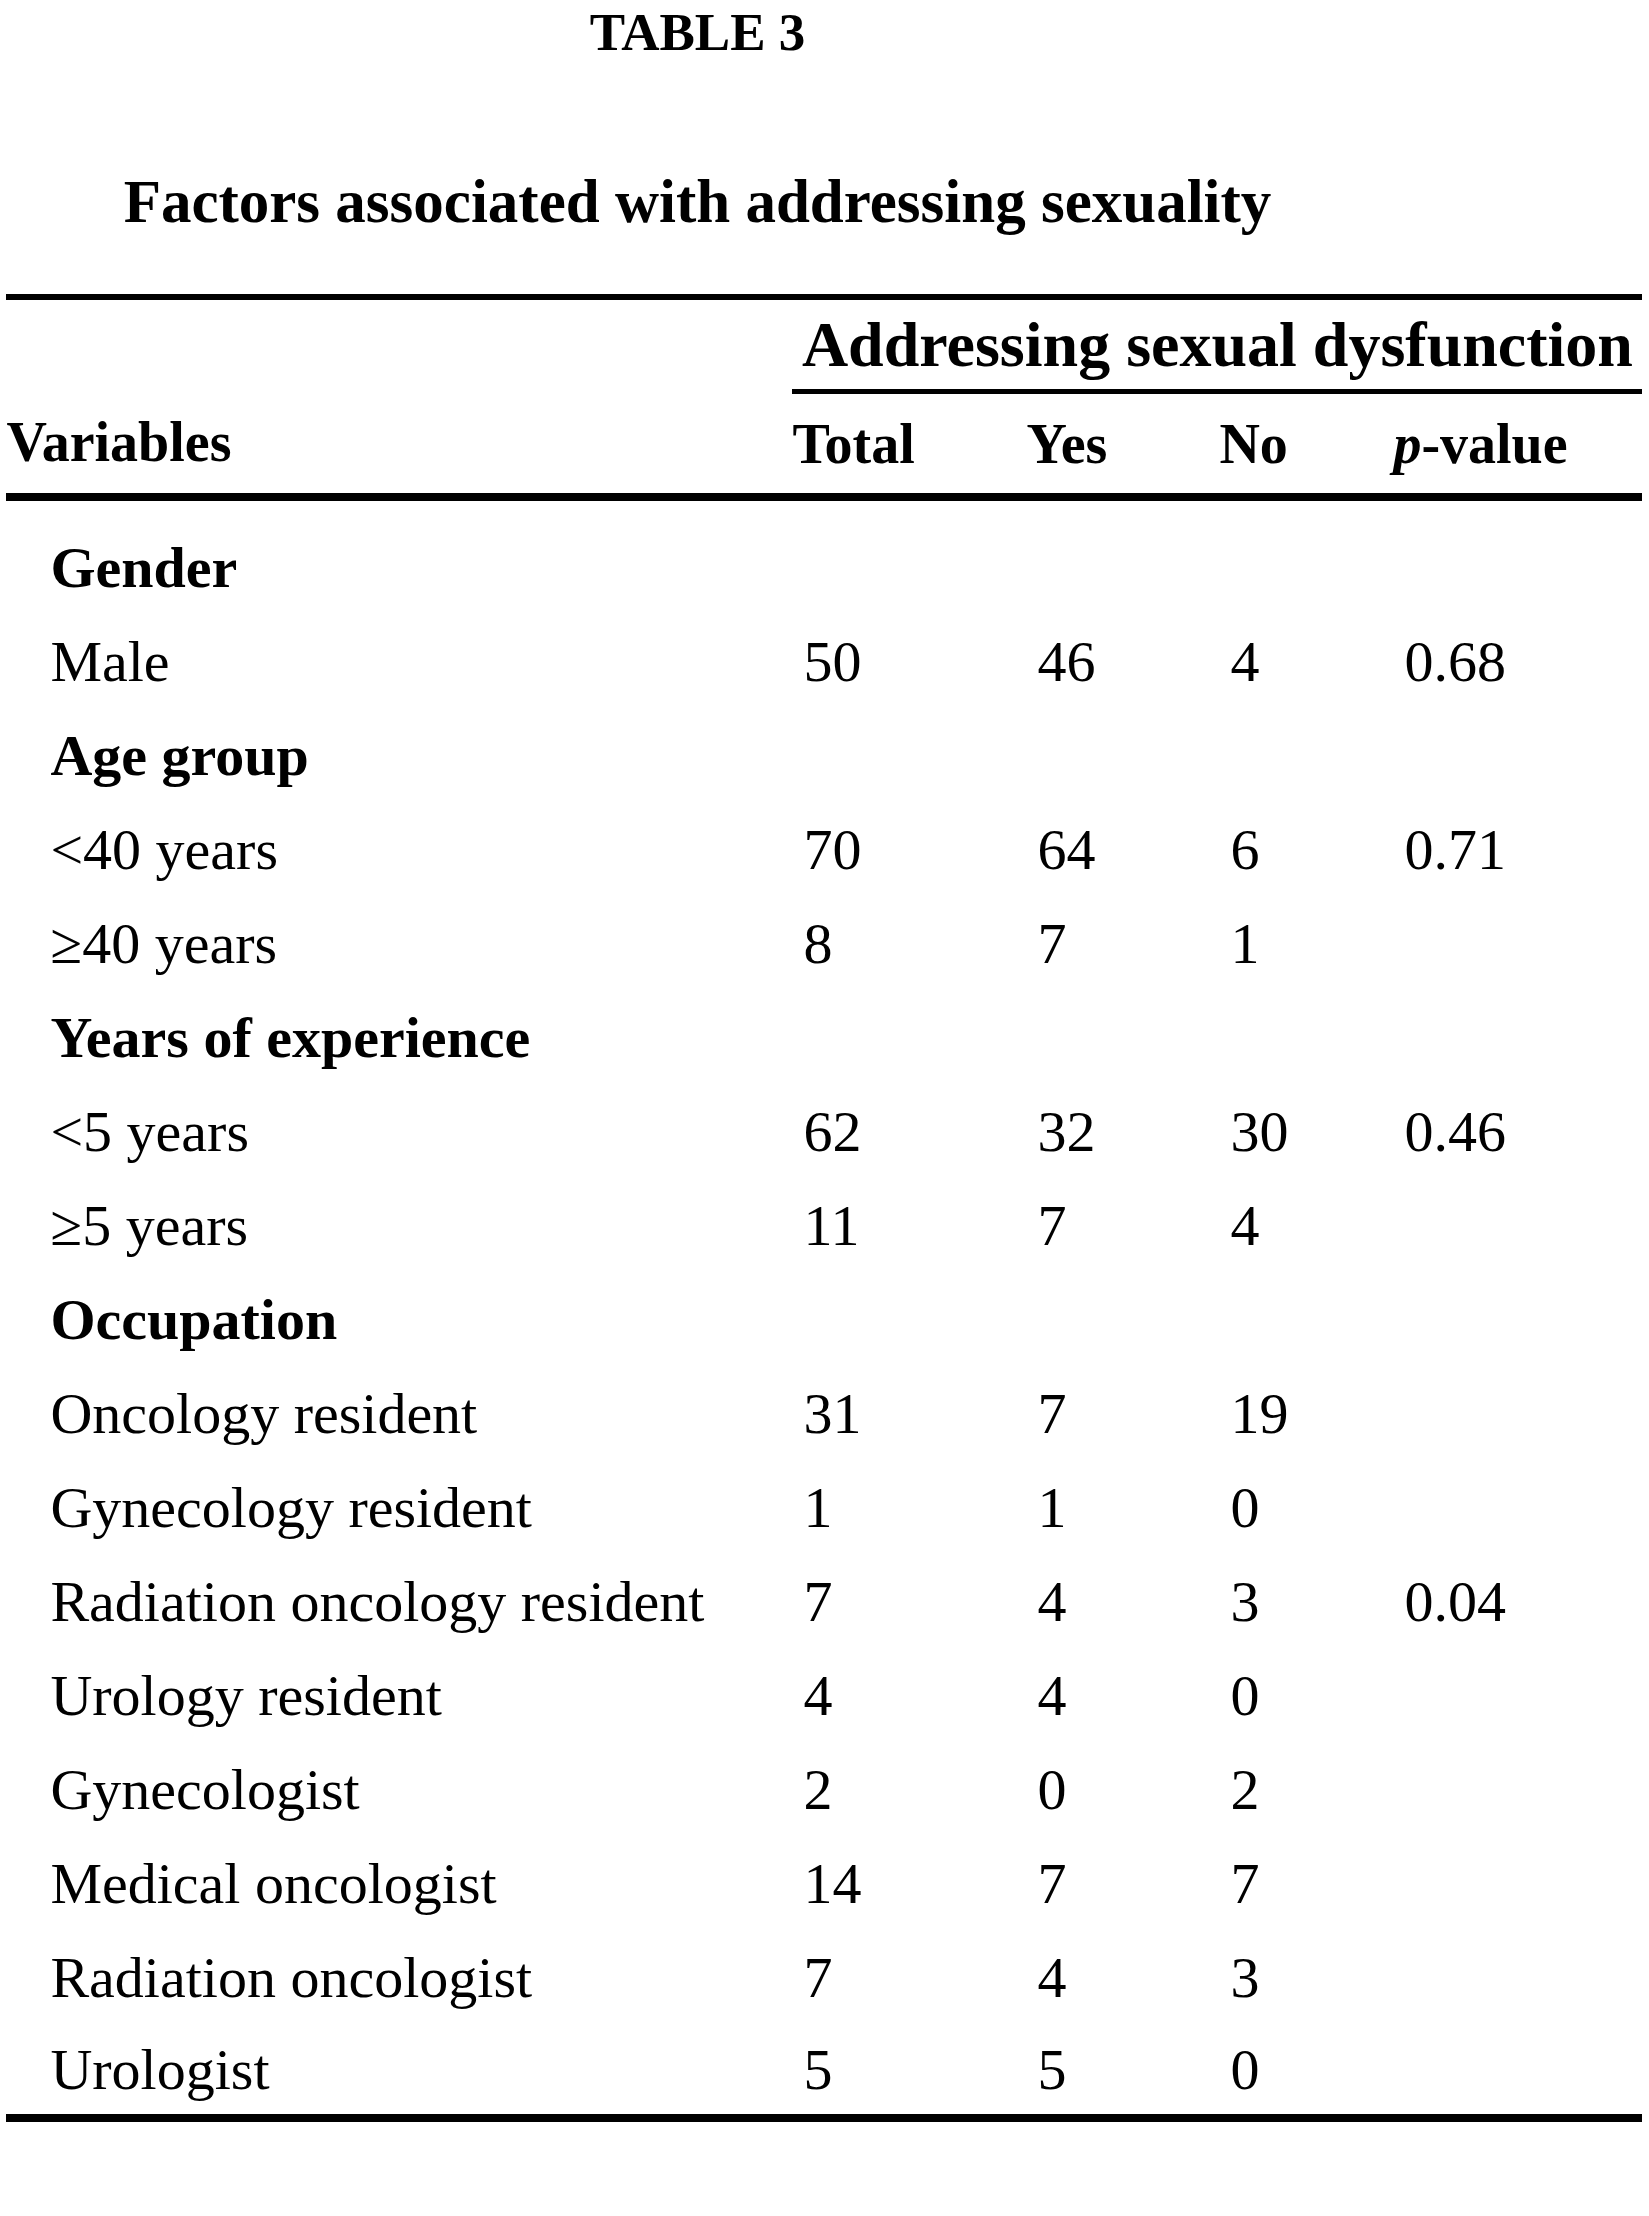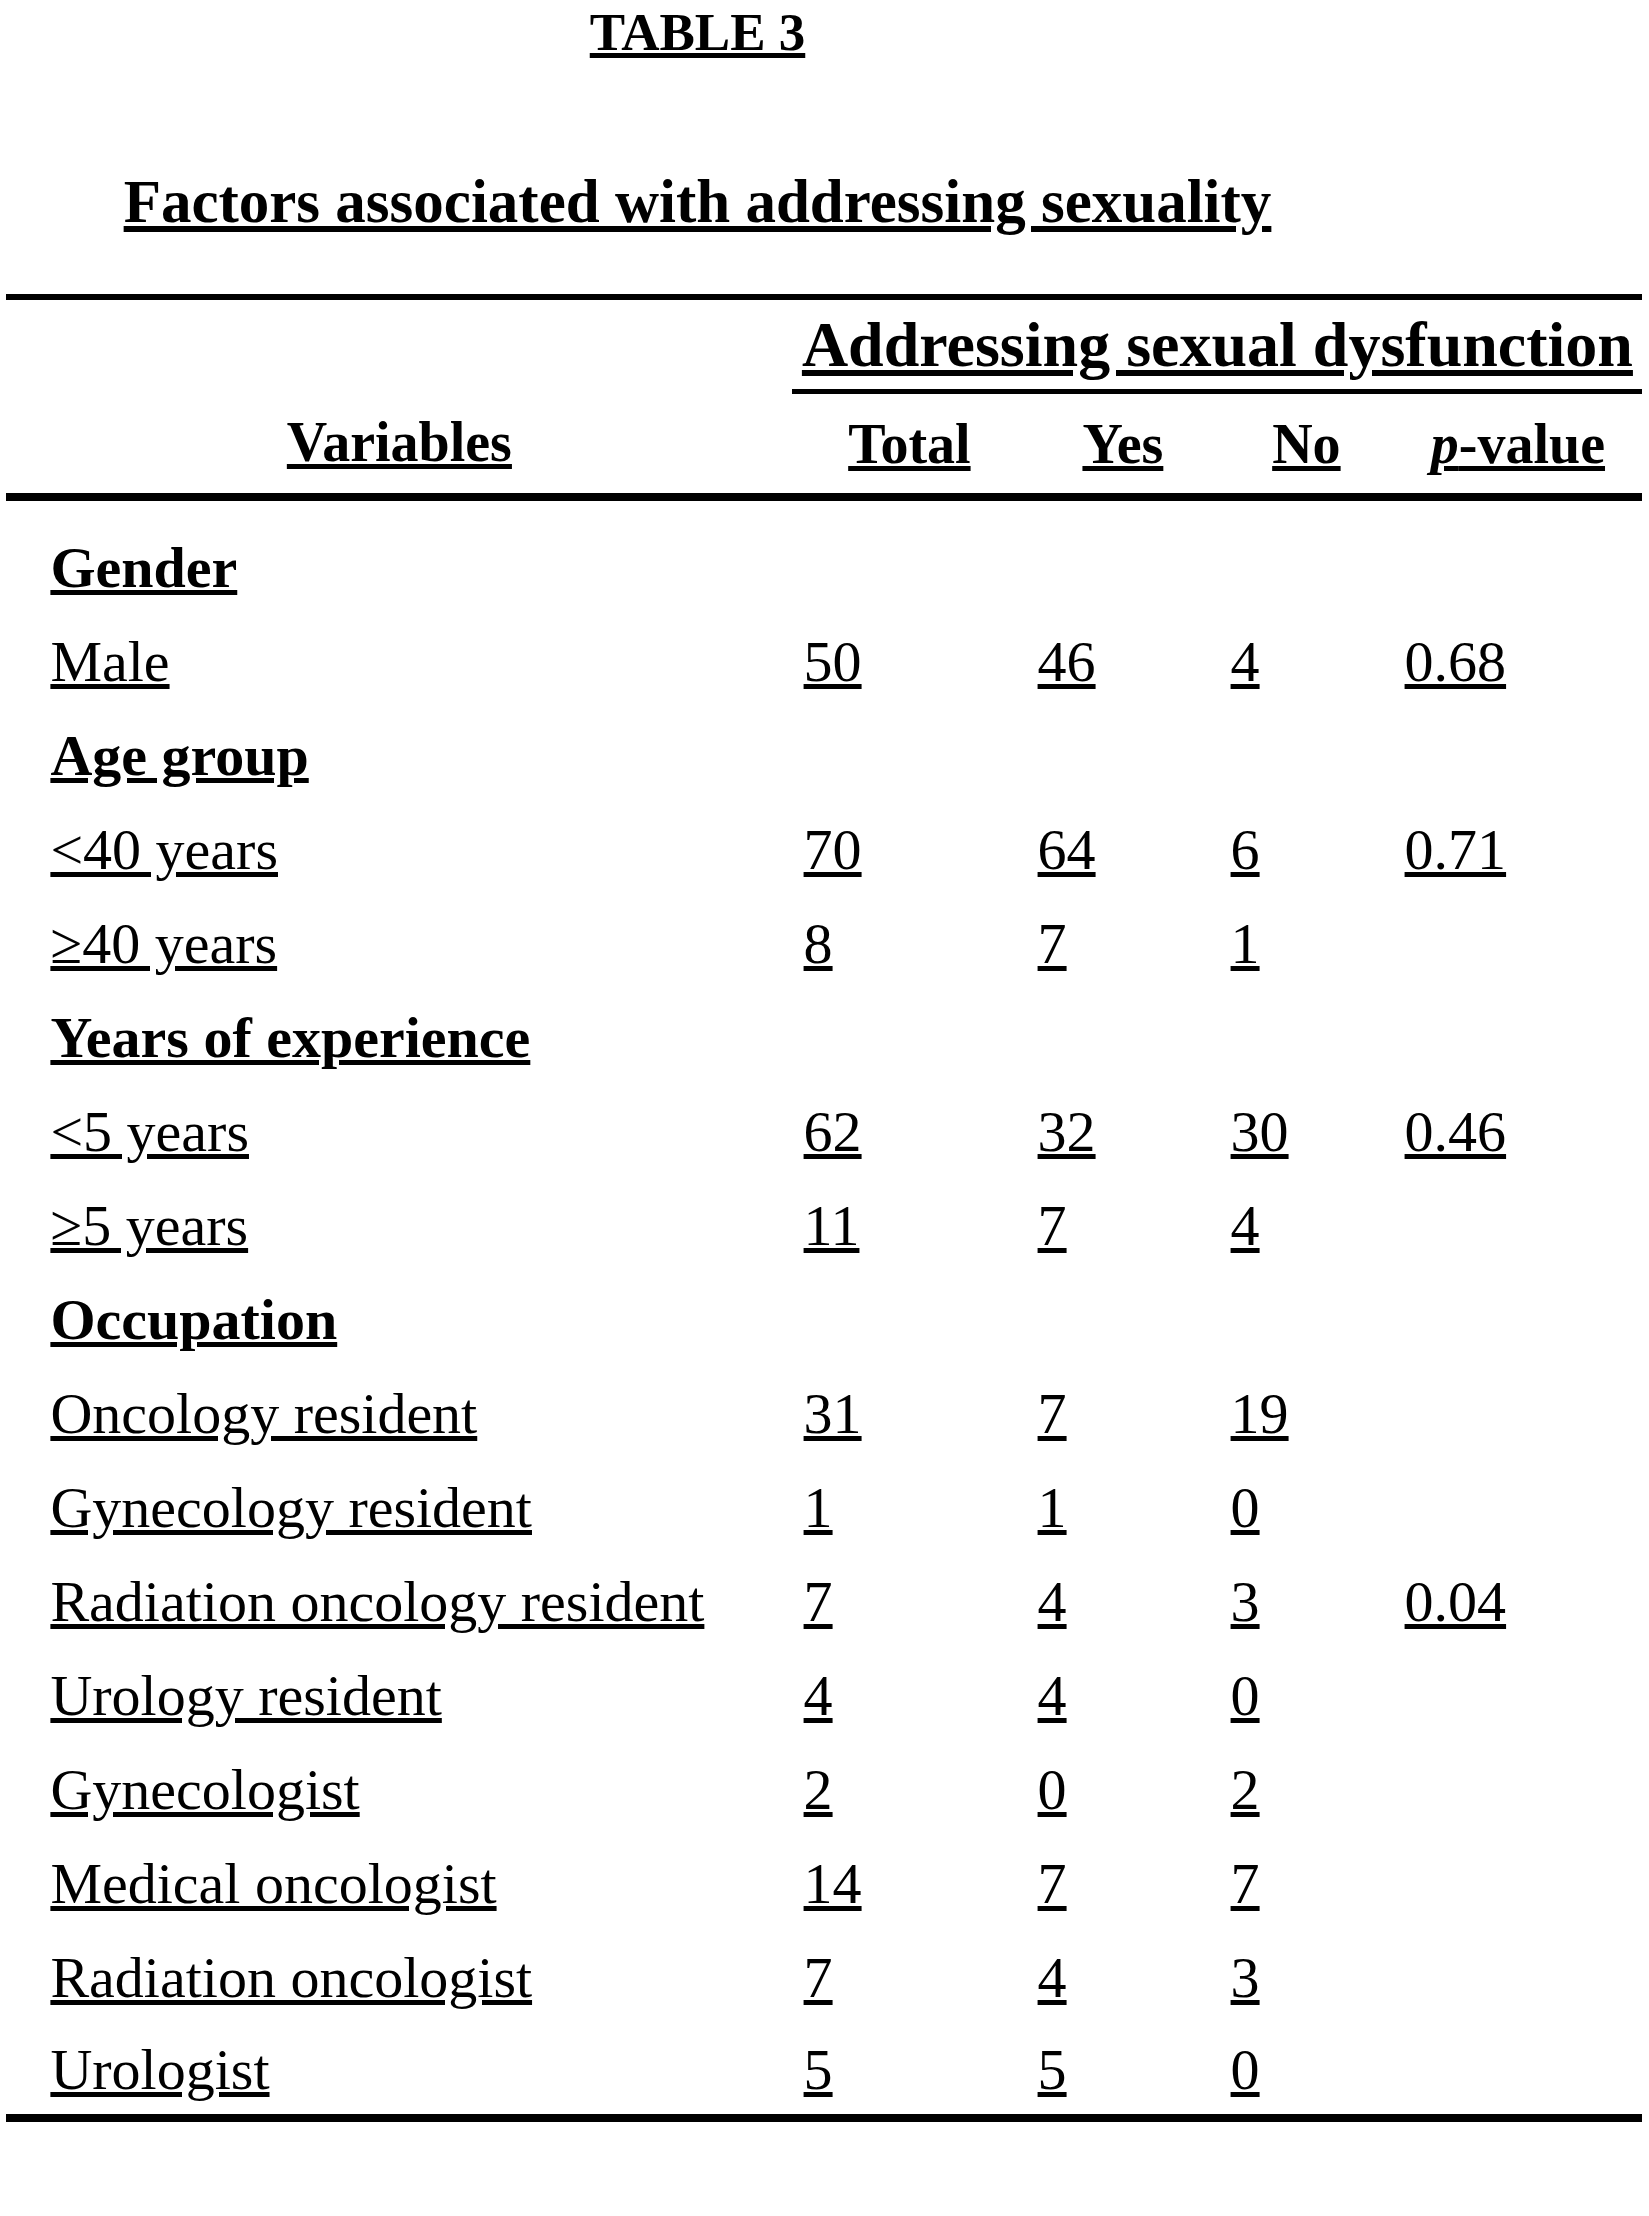--- a/index.html
+++ b/index.html
@@ -12,21 +12,20 @@
     height: 2216px;
     overflow: hidden;
     color: #000000;
     font-family: "Liberation Serif", "DejaVu Serif", serif;
   }
   .page {
     position: relative;
     width: 1395px;
     height: 2216px;
     background: #ffffff;
-    text-decoration: underline;
   }
   .table-number {
     padding-top: 6.4px;
     text-align: center;
     font-size: 53px;
     font-weight: 700;
     line-height: 1;
   }
   .table-caption {
     margin-top: 112px;
@@ -58,21 +57,21 @@
     font-size: 64px;
     padding: 0;
   }
   td.spanner-empty { padding: 0; }
 
   tr.cols-row {
     height: 106px;
     border-bottom: 8px solid #000;
   }
   tr.cols-row th {
-    text-align: center;
+    text-align: left;
     vertical-align: middle;
     font-weight: 700;
     font-size: 56px;
     padding: 0;
   }
   th.var-head { padding-left: 44px; }
   .p-italic { font-style: italic; }
 
   tbody::before {
     content: "";

